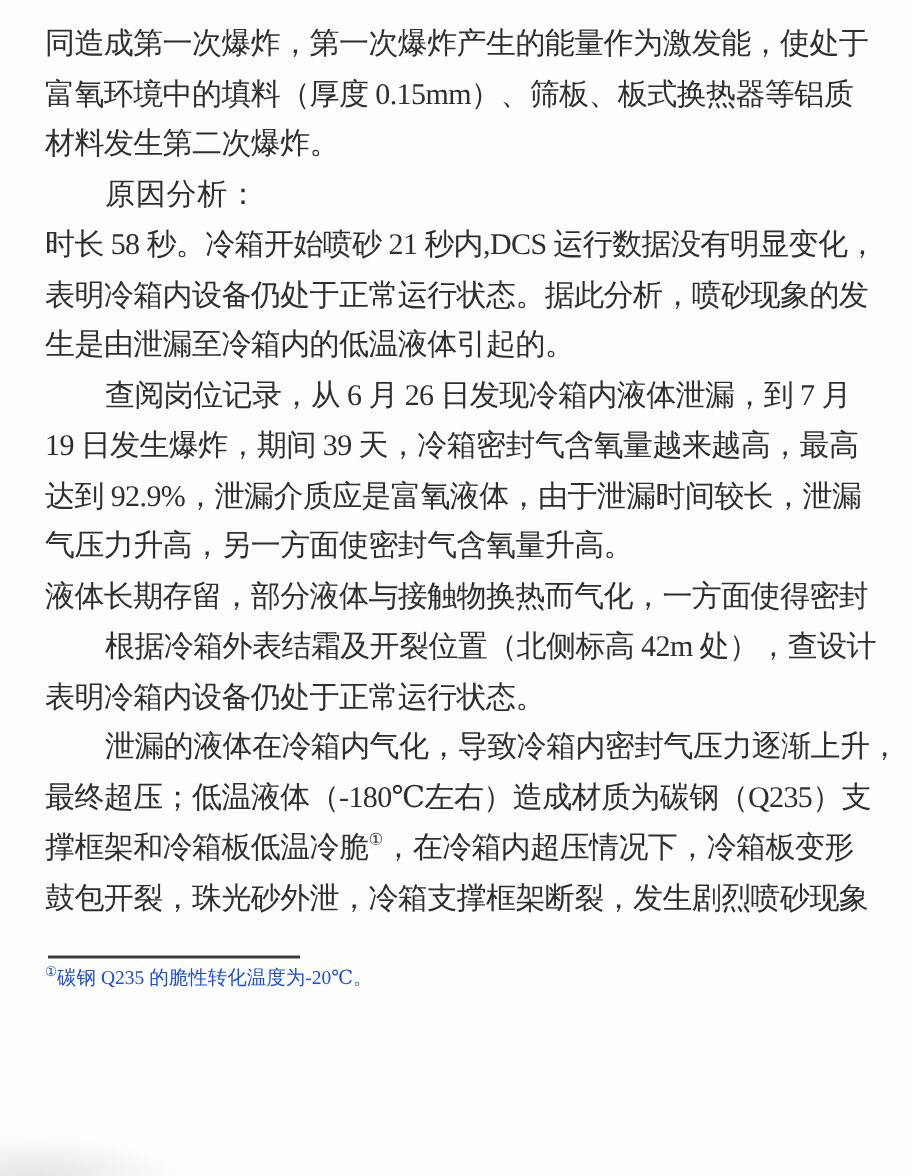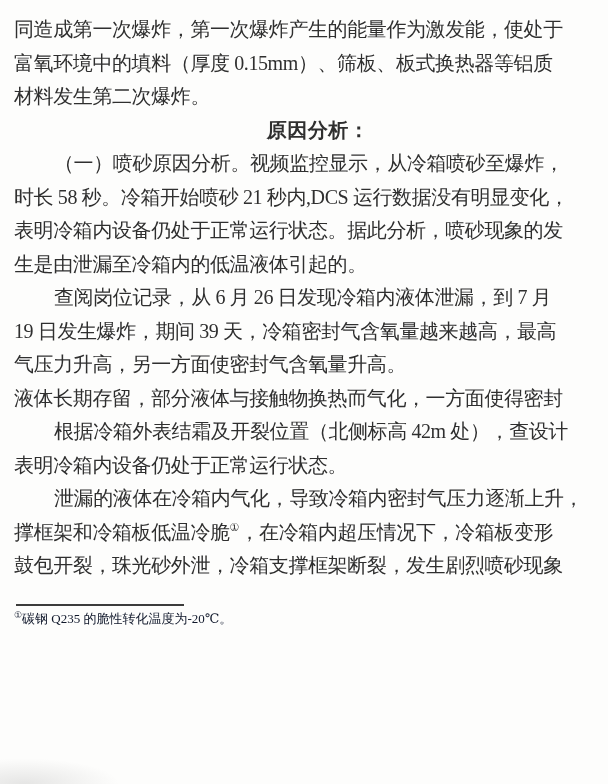--- a/index.html
+++ b/index.html
@@ -6,21 +6,21 @@
     margin: 0;
     padding: 0;
     background: #f2f2f2;
   }
   .page {
     position: relative;
     width: 608px;
     height: 784px;
     box-sizing: border-box;
     background: #fdfdfc;
-    padding: 13px 26px 0 14px;
+    padding: 13px 26px 0 30px;
     font-family: "Liberation Serif", "DejaVu Serif", serif;
     color: #2f2f2f;
     overflow: hidden;
   }
   
   .page::after {
     content: "";
     position: absolute;
     left: 0;
     bottom: 0;
@@ -30,21 +30,21 @@
     pointer-events: none;
   }
   .line {
     font-size: 20px;
     line-height: 33.5px;
     letter-spacing: -0.4px;
     white-space: nowrap;
     text-rendering: optimizeLegibility;
   }
   .indent { text-indent: 40px; }
-  .heading { font-weight: bold; letter-spacing: 0.5px; text-align: center; }
+  .heading { font-weight: normal; letter-spacing: 0.5px; }
   .kai { font-style: normal; }
   sup.fn-marker {
     font-size: 11px;
     line-height: 0;
     vertical-align: super;
     letter-spacing: 0;
   }
   .footnote-block {
     margin-top: 21px;
   }
@@ -52,50 +52,51 @@
     width: 168px;
     height: 0;
     border-top: 2px solid #3c3c3c;
     margin-left: 2px;
   }
   .footnote-text {
     margin-top: 4px;
     font-size: 13px;
     line-height: 18px;
     letter-spacing: 0;
-    color: #0f172a;
+    color: #1d4ed8;
     white-space: nowrap;
   }
   .footnote-text sup.fn-marker { font-size: 9px; }
 </style>
 </head>
 <body>
 
 <div class="page">
 
   <div class="line">同造成第一次爆炸，第一次爆炸产生的能量作为激发能，使处于</div>
   <div class="line">富氧环境中的填料（厚度 0.15mm）、筛板、板式换热器等铝质</div>
   <div class="line">材料发生第二次爆炸。</div>
 
   <div class="line indent heading">原因分析：</div>
 
-  <div class="line indent kai">（一）喷砂原因分析。视频监控显示，从冷箱喷砂至爆炸，</div>
   <div class="line">时长 58 秒。冷箱开始喷砂 21 秒内,DCS 运行数据没有明显变化，</div>
   <div class="line">表明冷箱内设备仍处于正常运行状态。据此分析，喷砂现象的发</div>
   <div class="line">生是由泄漏至冷箱内的低温液体引起的。</div>
 
   <div class="line indent">查阅岗位记录，从 6 月 26 日发现冷箱内液体泄漏，到 7 月</div>
   <div class="line">19 日发生爆炸，期间 39 天，冷箱密封气含氧量越来越高，最高</div>
+  <div class="line">达到 92.9%，泄漏介质应是富氧液体，由于泄漏时间较长，泄漏</div>
   <div class="line">气压力升高，另一方面使密封气含氧量升高。</div>
   <div class="line">液体长期存留，部分液体与接触物换热而气化，一方面使得密封</div>
 
   <div class="line indent">根据冷箱外表结霜及开裂位置（北侧标高 42m 处），查设计</div>
   <div class="line">表明冷箱内设备仍处于正常运行状态。</div>
 
   <div class="line indent">泄漏的液体在冷箱内气化，导致冷箱内密封气压力逐渐上升，</div>
+  <div class="line">最终超压；低温液体（-180℃左右）造成材质为碳钢（Q235）支</div>
 
   <div class="line">
     <span>撑框架和冷箱板低温冷脆</span><sup class="fn-marker">①</sup><span>，在冷箱内超压情况下，冷箱板变形</span>
   </div>
 
   <div class="line">鼓包开裂，珠光砂外泄，冷箱支撑框架断裂，发生剧烈喷砂现象</div>
 
   <div class="footnote-block">
     <div class="footnote-rule"></div>
     <div class="footnote-text">

